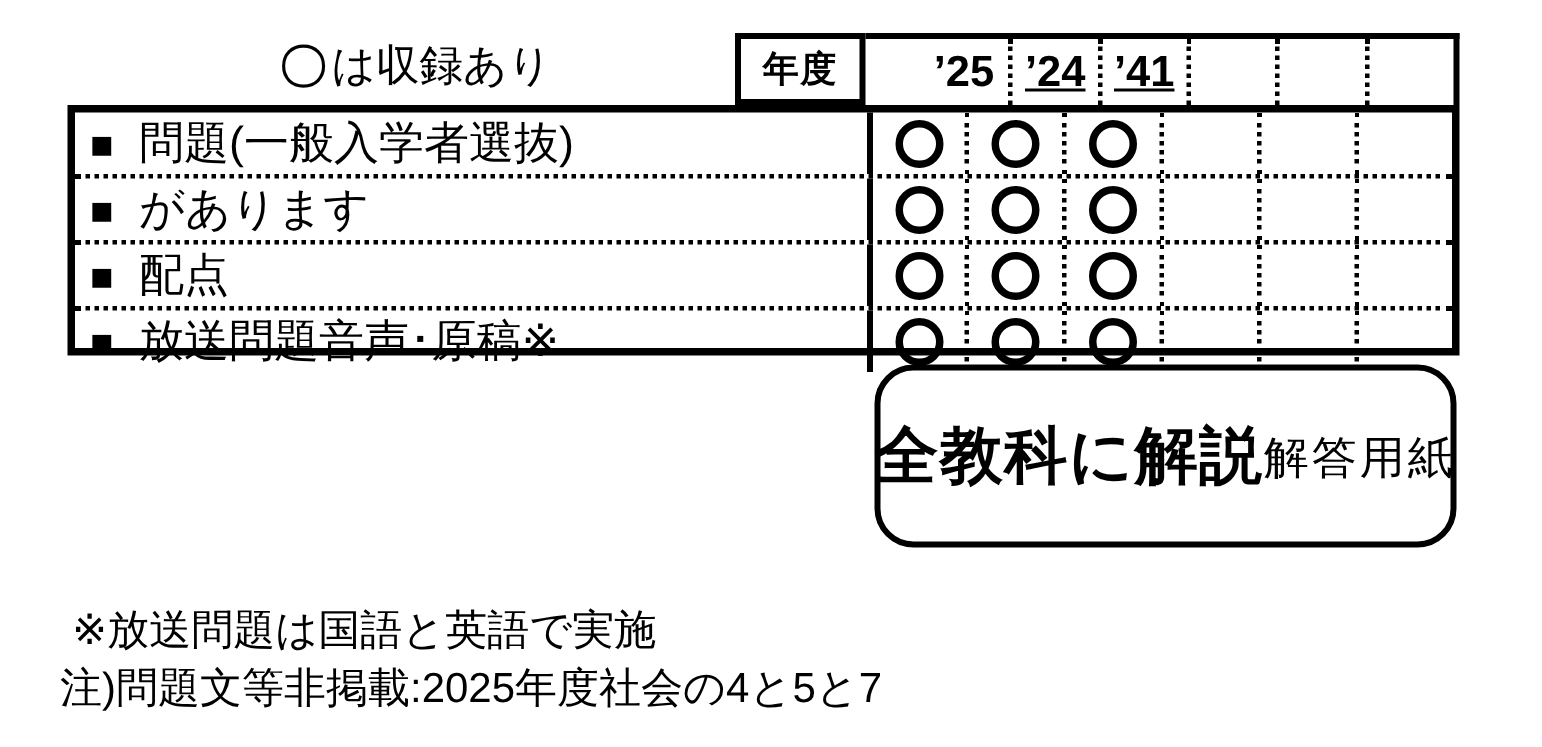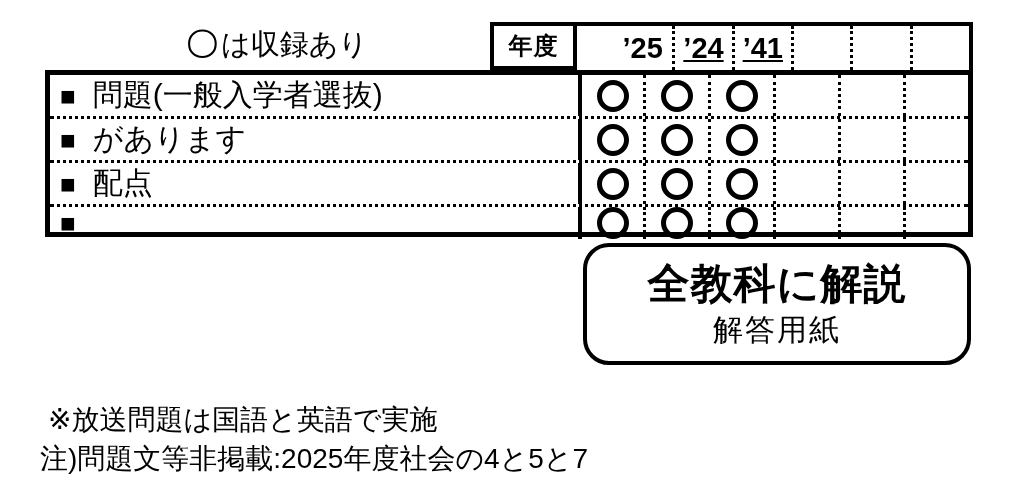--- a/index.html
+++ b/index.html
@@ -50,21 +50,21 @@
   .cell.mark { border-left:3px dotted #000; }
   .cell.mark.first { border-left:4px solid #000; }
   .circ {
     width:32px; height:32px; border:5px solid #000; border-radius:50%;
   }
 
   
   .callout {
     position:absolute; left:583px; top:243px; width:388px; height:122px;
     border:4px solid #000; border-radius:26px; background:#fff;
-    display:flex; flex-direction:column; align-items:center; justify-content:center;
+    display:flex; flex-direction:row; align-items:center; justify-content:center;
     text-align:center; white-space:nowrap;
   }
   .callout .l1 { font-size:42px; font-weight:700; line-height:1.15; letter-spacing:1px; }
   .callout .l2 { font-size:30px; font-weight:500; line-height:1.2; margin-top:4px; letter-spacing:2px; }
 
   
   .footnotes { position:absolute; left:40px; top:400px; white-space:nowrap; }
   .footnotes .n1 { font-size:28px; line-height:39px; padding-left:8px; }
   .footnotes .n2 { font-size:28px; line-height:39px; }
 </style>
@@ -141,20 +141,21 @@
         <div class="cell mark">
           <div class="circ"></div>
         </div>
         <div class="cell mark"></div>
         <div class="cell mark"></div>
         <div class="cell mark"></div>
       </div>
       <div class="trow">
         <div class="cell lbl">
           <span class="sq">■</span>
+          <span>放送問題音声･原稿※</span>
         </div>
         <div class="cell mark first">
           <div class="circ"></div>
         </div>
         <div class="cell mark">
           <div class="circ"></div>
         </div>
         <div class="cell mark">
           <div class="circ"></div>
         </div>

